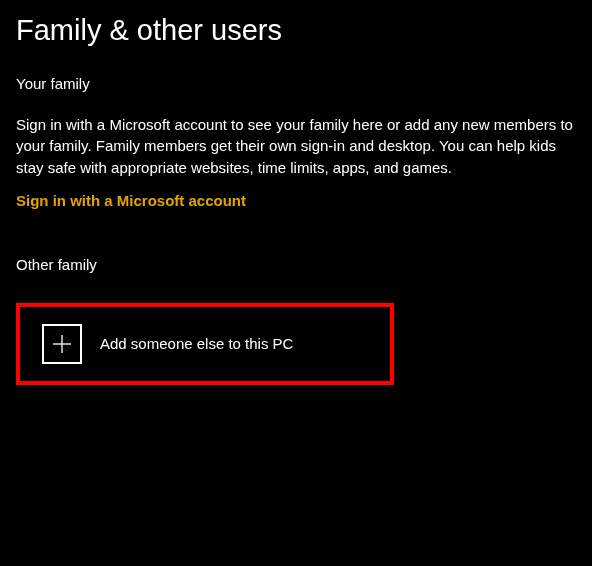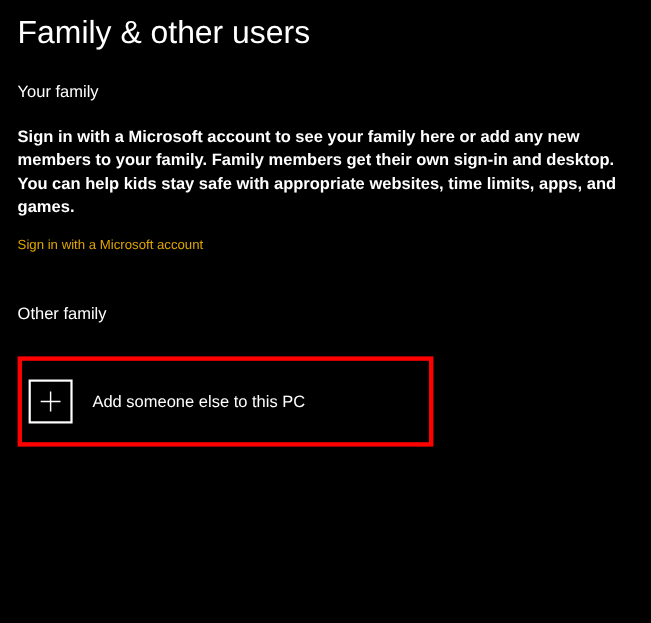--- a/index.html
+++ b/index.html
@@ -25,36 +25,36 @@
       font-size: 15px;
       font-weight: 400;
       margin-bottom: 22px;
     }
     .body-text {
       font-size: 15px;
       line-height: 1.42;
       color: #fff;
       margin-bottom: 14px;
       max-width: 560px;
-      font-weight: bold;
     }
     .link {
       color: #e0a500;
-      font-size: 12px;
+      font-size: 15px;
       text-decoration: none;
       display: inline-block;
       cursor: pointer;
+      font-weight: bold;
     }
     .section-other {
       margin-top: 46px;
     }
     .add-wrapper {
       margin-top: 30px;
       border: 4px solid #ff0000;
-      padding: 10px 10px 10px 6px;
+      padding: 10px 10px 10px 22px;
       width: 378px;
       height: 82px;
       display: flex;
       align-items: center;
     }
     .add-button {
       display: flex;
       align-items: center;
       gap: 18px;
       cursor: pointer;

